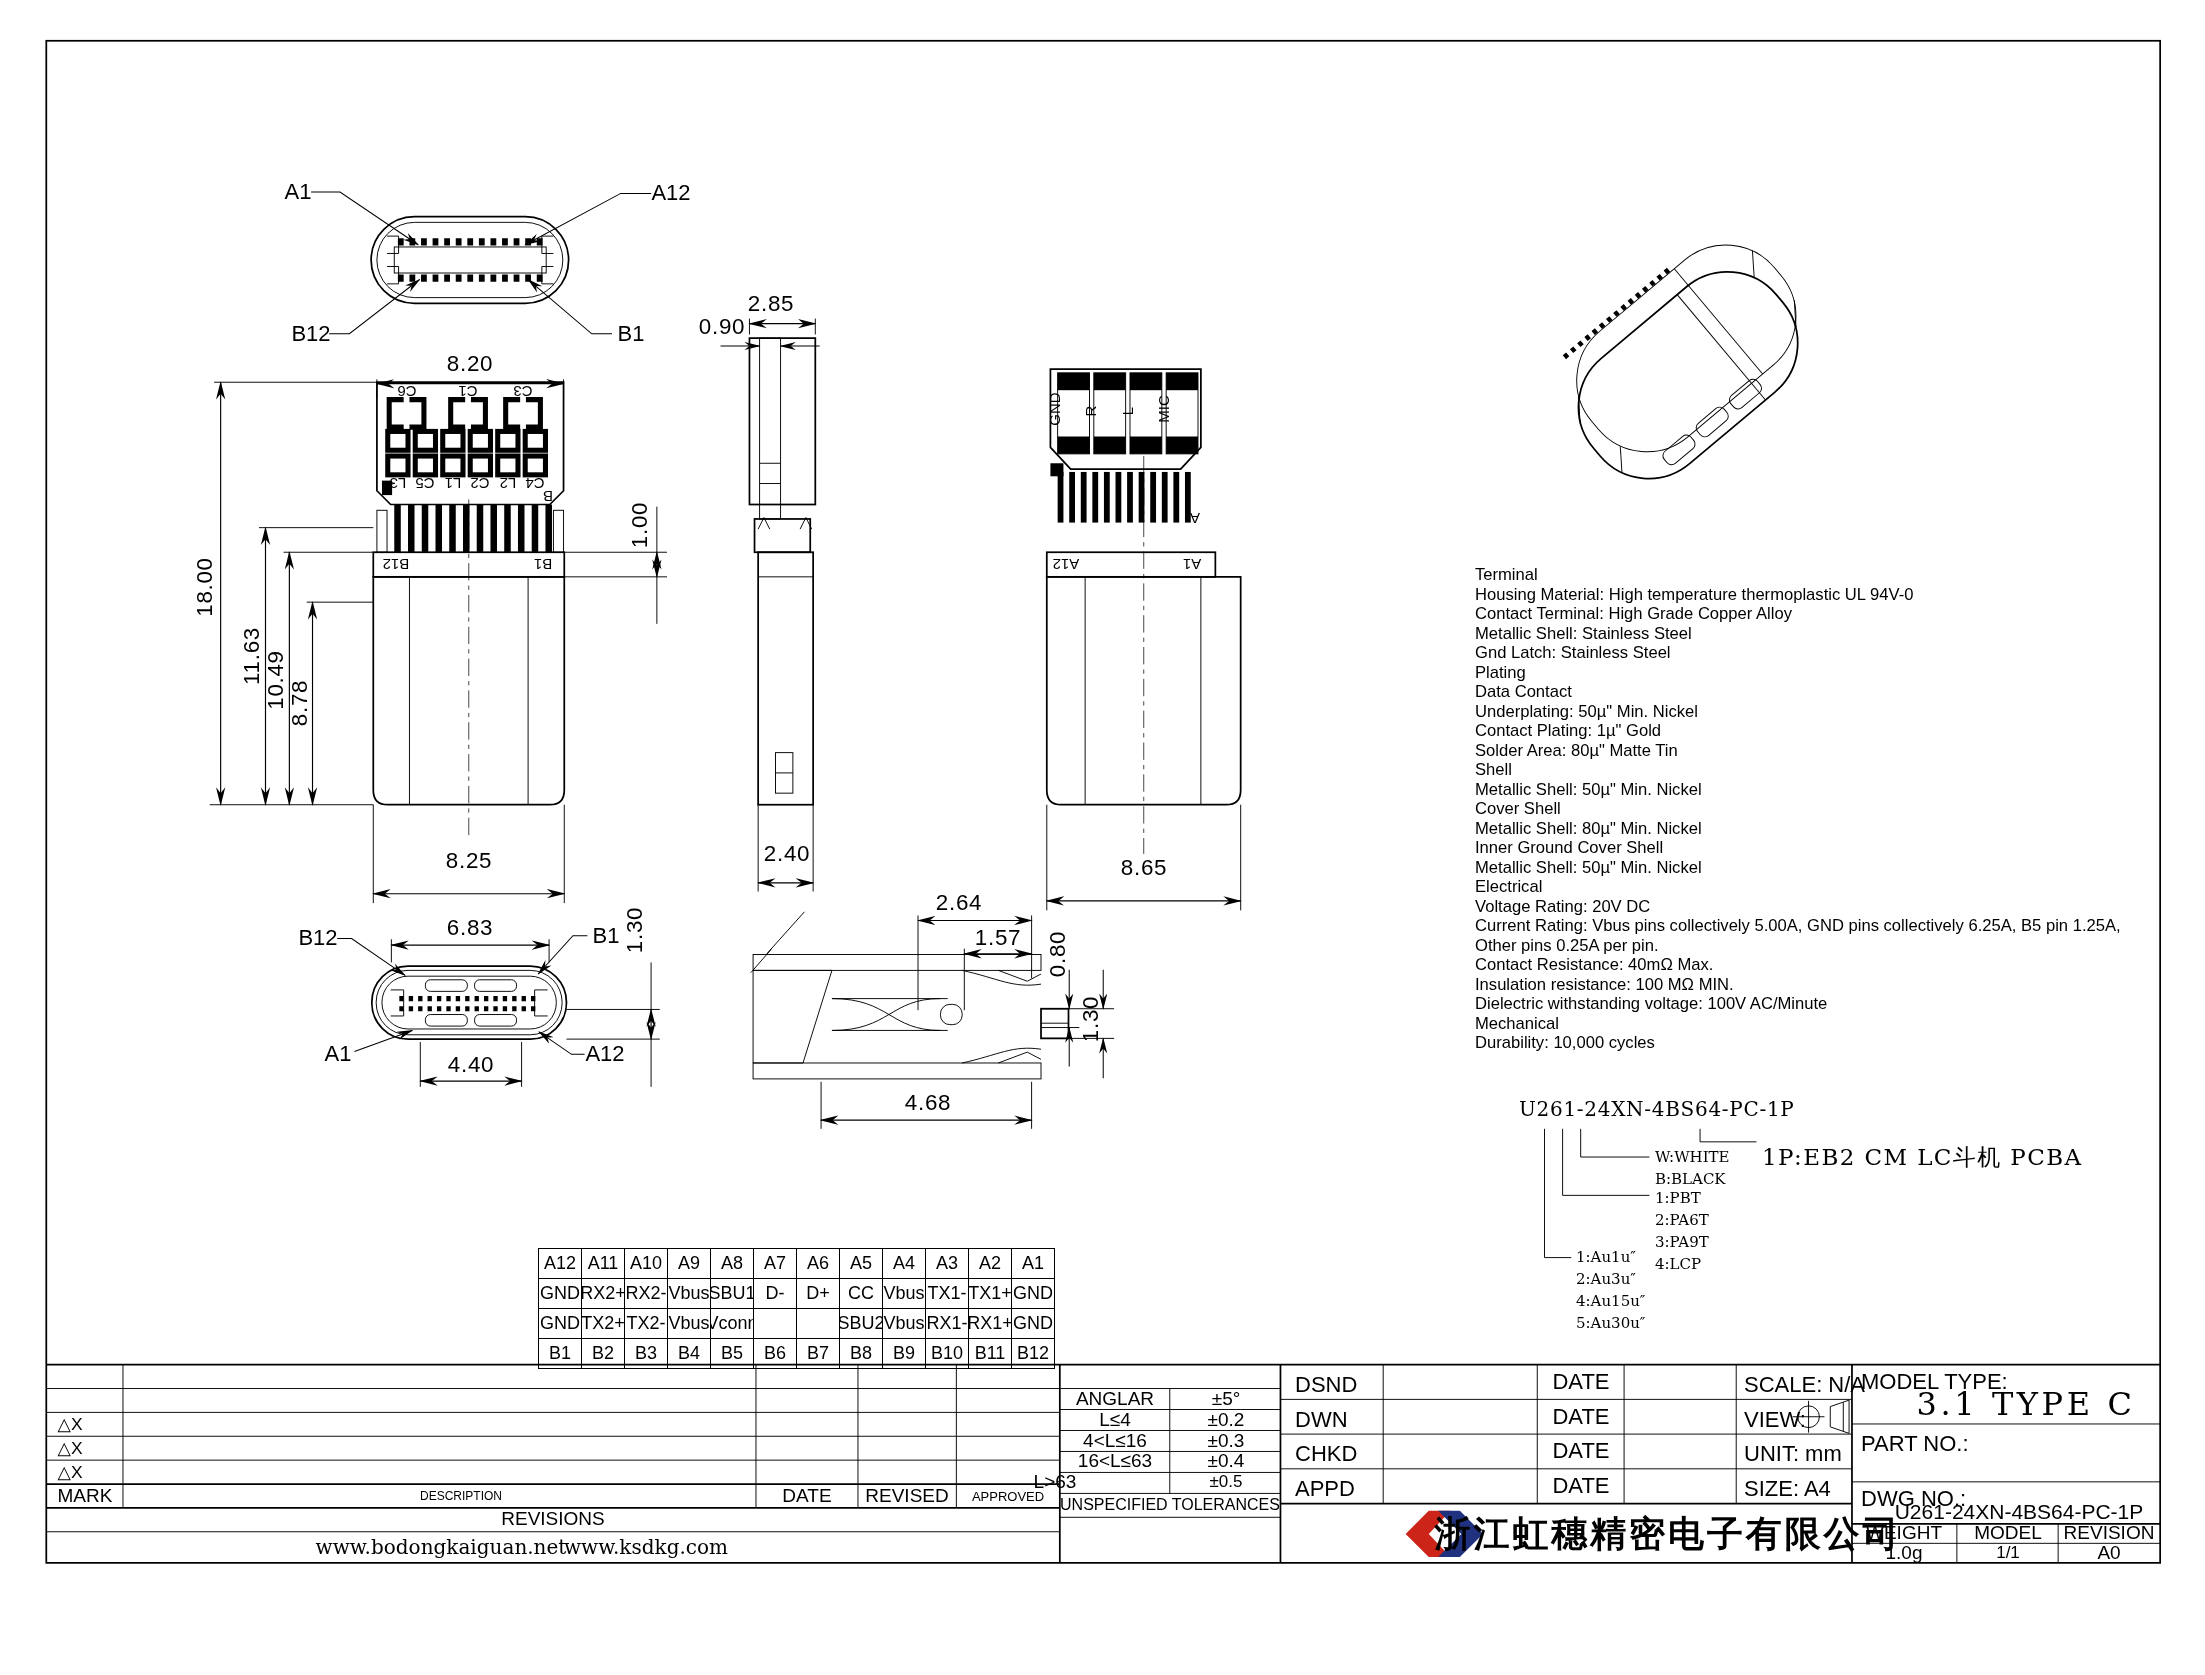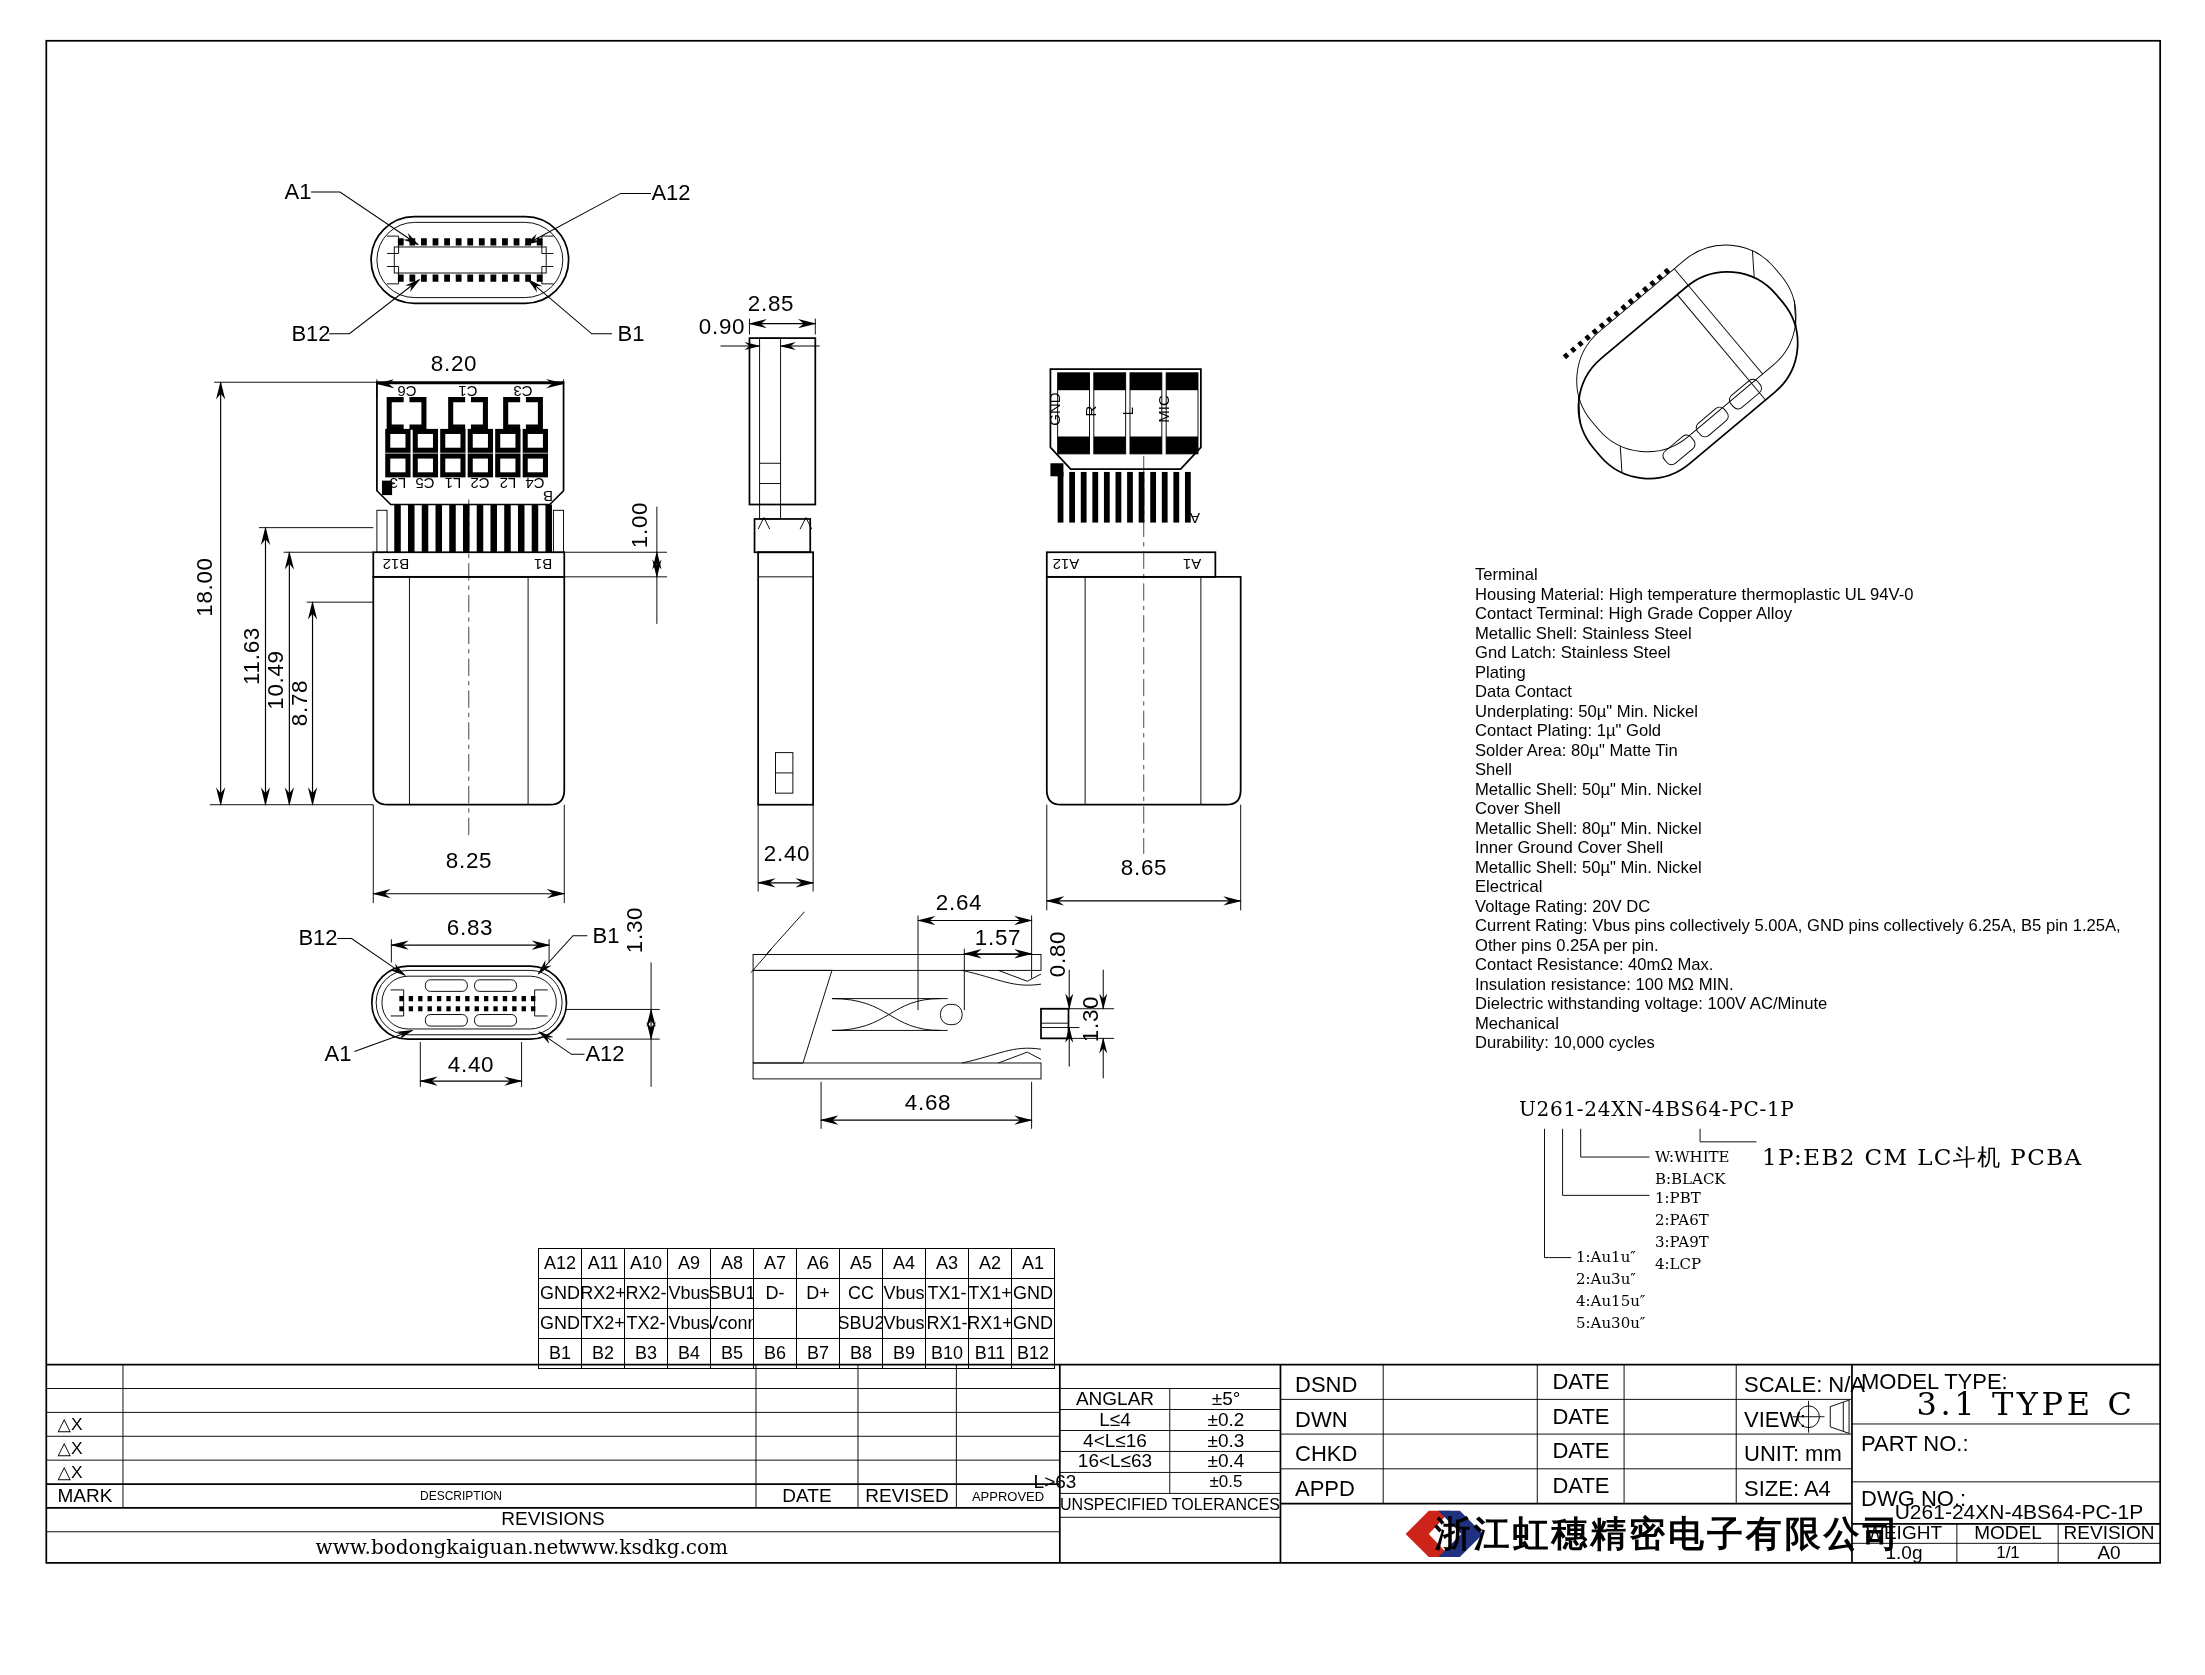--- a/index.html
+++ b/index.html
@@ -327,21 +327,21 @@
   <g>
     <path d="M1975,2088 L2005,2088 L1975,2120 L2005,2152 L1975,2152 L1943,2120 Z" fill="#cc2418"></path>
     <path d="M1988,2088 L2018,2088 L2050,2120 L2018,2152 L1988,2152 L2020,2120 Z" fill="#20327f"></path>
   </g>
 </svg>
 
 <div class="lbl" style="left:298px;top:192px">A1</div>
 <div class="lbl" style="left:671px;top:193px">A12</div>
 <div class="lbl" style="left:311px;top:334px">B12</div>
 <div class="lbl" style="left:631px;top:334px">B1</div>
-<div class="lbl dimtx" style="left:454px;top:364px">8.20</div>
+<div class="lbl dimtx" style="left:470px;top:364px">8.20</div>
 
 <div class="lbl rot180 sm" style="left:407px;top:391px">C6</div>
 <div class="lbl rot180 sm" style="left:468px;top:391px">C1</div>
 <div class="lbl rot180 sm" style="left:523px;top:391px">C3</div>
 <div class="lbl rot180 sm" style="left:398px;top:483px">L3</div>
 <div class="lbl rot180 sm" style="left:425px;top:483px">C5</div>
 <div class="lbl rot180 sm" style="left:453px;top:483px">L1</div>
 <div class="lbl rot180 sm" style="left:480px;top:483px">C2</div>
 <div class="lbl rot180 sm" style="left:508px;top:483px">L2</div>
 <div class="lbl rot180 sm" style="left:535px;top:483px">C4</div>

